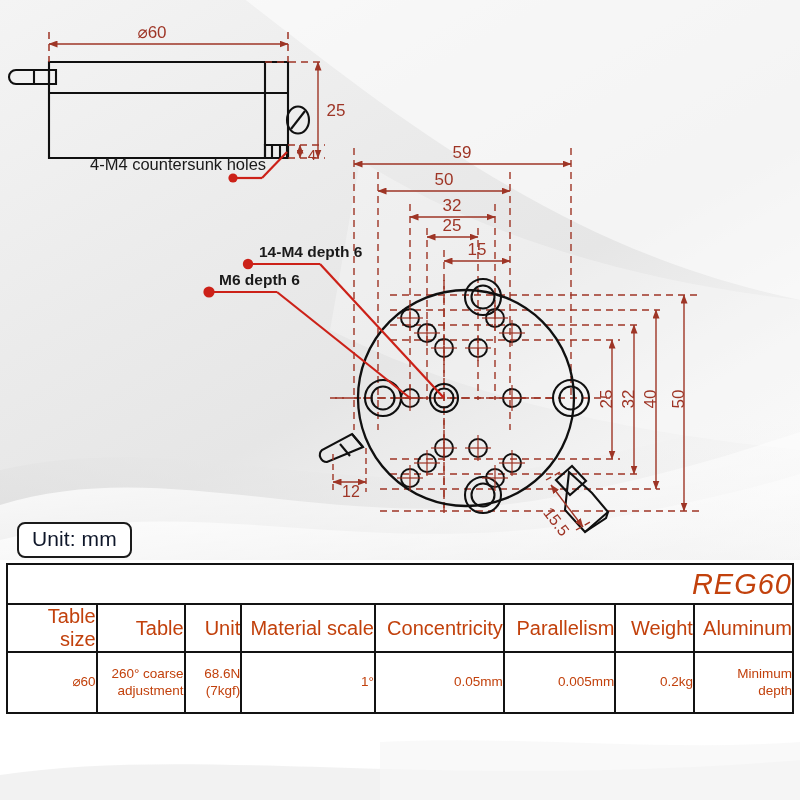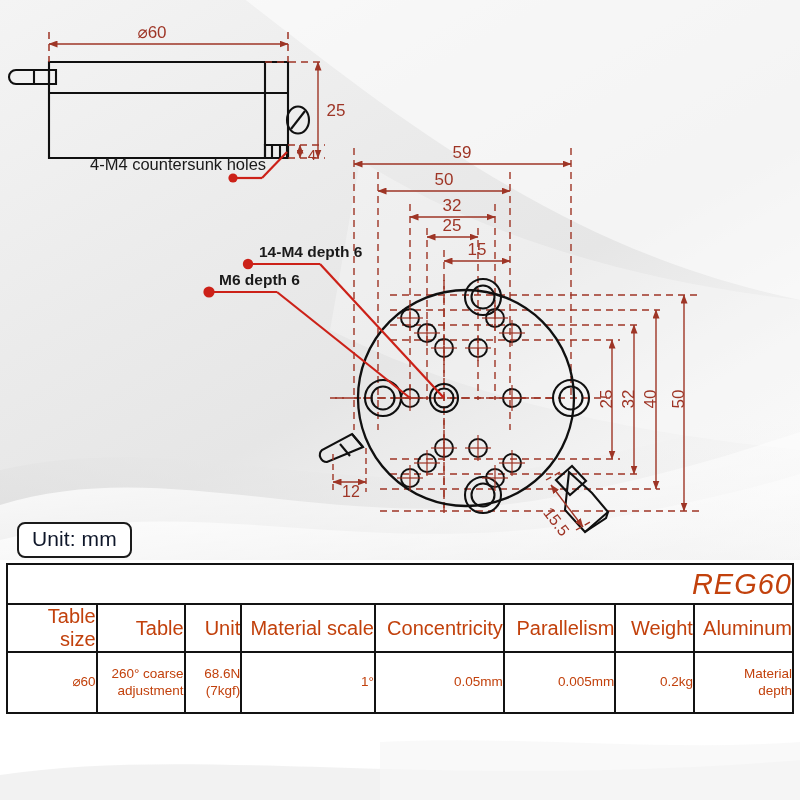--- a/index.html
+++ b/index.html
@@ -383,21 +383,21 @@
             </td>
           <td>
               <span>0.005mm</span>
               <span></span>
             </td>
           <td>
               <span>0.2kg</span>
               <span></span>
             </td>
           <td>
-              <span>Material</span>
+              <span>Minimum</span>
               <span>depth</span>
             </td>
         </tr>
       </tbody>
     </table>
   </div>
 
 </div>
 
 </body></html>

